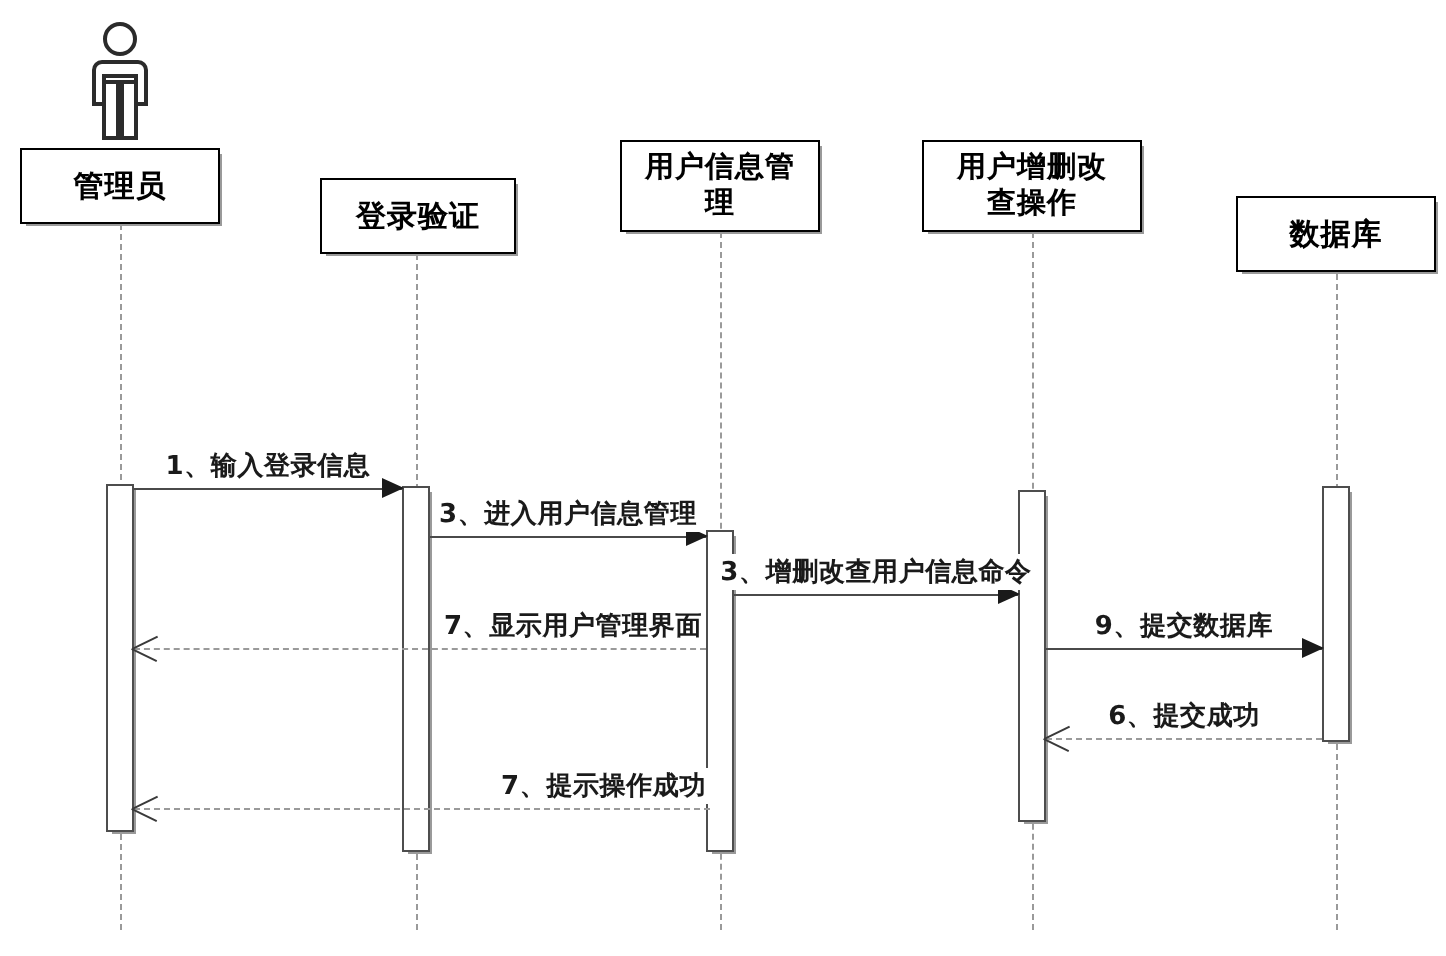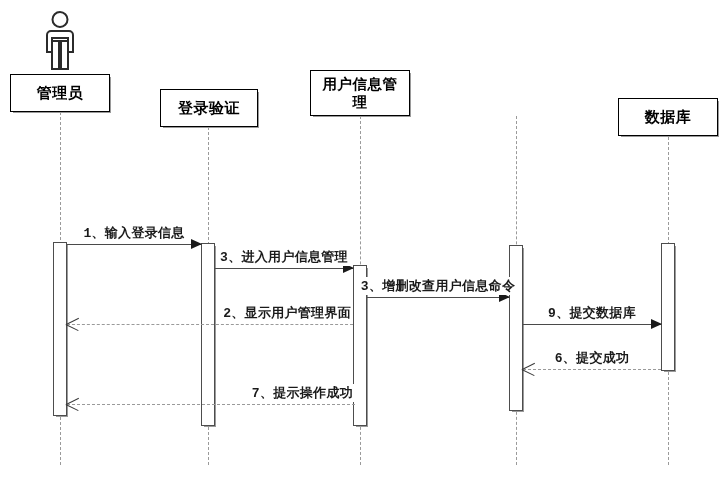--- a/index.html
+++ b/index.html
@@ -121,21 +121,20 @@
     left: 50%;
     transform: translateX(-50%);
     bottom: 2px;
     white-space: nowrap;
     background: #ffffff;
     padding: 0 2px;
     font-size: 13px;
     font-weight: bold;
     color: #1a1a1a;
     letter-spacing: 0.3px;
-    font-family: Liberation Mono, monospace;
   }
   .msg-label.right-anchored {
     left: auto;
     right: 0;
     transform: none;
   }
 </style>
 </head>
 <body>
 
@@ -158,20 +157,26 @@
     <div class="activation" style="left: 201px; top: 243px; height: 183px;"></div>
     <div class="lifeline-stem" style="left: 360px; top: 116px; height: 349px;"></div>
     <div class="lifeline-box two-line" style="left: 310px; top: 70px; width: 100px; height: 46px;">
       <div>
         <div>用户信息管</div>
         <div>理</div>
       </div>
     </div>
     <div class="activation" style="left: 353px; top: 265px; height: 161px;"></div>
     <div class="lifeline-stem" style="left: 516px; top: 116px; height: 349px;"></div>
+    <div class="lifeline-box two-line" style="left: 461px; top: 70px; width: 110px; height: 46px;">
+      <div>
+        <div>用户增删改</div>
+        <div>查操作</div>
+      </div>
+    </div>
     <div class="activation" style="left: 509px; top: 245px; height: 166px;"></div>
     <div class="lifeline-stem" style="left: 668px; top: 112px; height: 353px;"></div>
     <div class="lifeline-box" style="left: 618px; top: 74px; width: 100px; height: 38px; margin-top: 24px;">
       <div>数据库</div>
     </div>
     <div class="activation" style="left: 661px; top: 243px; height: 128px;"></div>
     <div class="message" style="left: 67px; top: 244px; width: 134px;">
       <div class="msg-line solid"></div>
       <div class="arrow-filled-right"></div>
       <div class="msg-label">1、输入登录信息</div>
@@ -187,21 +192,21 @@
       <div class="msg-label">3、增删改查用户信息命令</div>
     </div>
     <div class="message" style="left: 523px; top: 324px; width: 138px;">
       <div class="msg-line solid"></div>
       <div class="arrow-filled-right"></div>
       <div class="msg-label">9、提交数据库</div>
     </div>
     <div class="message" style="left: 67px; top: 324px; width: 286px;">
       <div class="msg-line dashed"></div>
       <div class="arrow-open-left"></div>
-      <div class="msg-label right-anchored">2、显示用户管理界面</div>
+      <div class="msg-label right-anchored">7、显示用户管理界面</div>
     </div>
     <div class="message" style="left: 523px; top: 369px; width: 138px;">
       <div class="msg-line dashed"></div>
       <div class="arrow-open-left"></div>
       <div class="msg-label">6、提交成功</div>
     </div>
     <div class="message" style="left: 67px; top: 404px; width: 288px;">
       <div class="msg-line dashed"></div>
       <div class="arrow-open-left"></div>
       <div class="msg-label right-anchored">7、提示操作成功</div>

